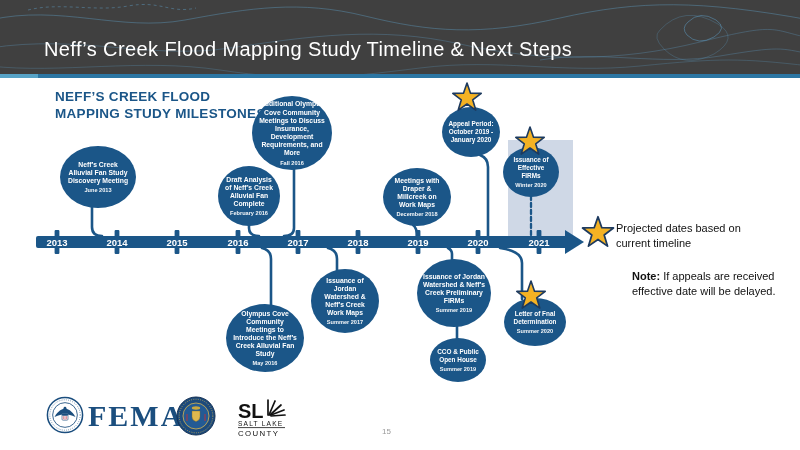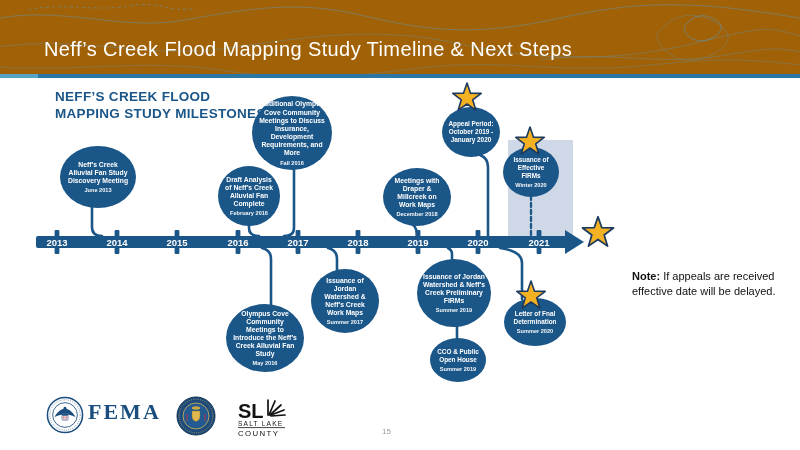--- a/index.html
+++ b/index.html
@@ -1,20 +1,20 @@
 <!DOCTYPE html>
 <html><head>
 <meta charset="utf-8">
 <style>
   html,body{margin:0;padding:0;width:800px;height:450px;overflow:hidden;
     font-family:"Liberation Sans",sans-serif;background:#fff;}
   .slide{position:relative;width:800px;height:450px;background:#fff;overflow:hidden;}
 
   
-  .header{position:absolute;left:0;top:0;width:800px;height:74px;background:#a16207;}
+  .header{position:absolute;left:0;top:0;width:800px;height:74px;background:#404040;}
   .header svg{position:absolute;left:0;top:0;}
   .slide-title{position:absolute;left:44px;top:38px;color:#fff;font-size:20px;
     font-weight:400;letter-spacing:.4px;white-space:nowrap;}
   .header-accent{position:absolute;left:0;top:74px;width:800px;height:4px;background:#2c76a3;}
   .header-accent-cap{position:absolute;left:0;top:0;width:38px;height:4px;background:#57a3c6;}
 
   
   .milestones-heading{position:absolute;left:55px;top:89px;color:#1b5688;
     font-size:13.5px;font-weight:bold;letter-spacing:.3px;line-height:1.25;}
 
@@ -33,21 +33,21 @@
   
   .legend-projected{position:absolute;left:616px;top:221px;width:144px;
     font-size:11px;color:#111;line-height:1.35;}
   .legend-note{position:absolute;left:616px;top:269px;width:170px;
     font-size:11px;color:#111;line-height:1.35;margin-left:16px;}
   .legend-note b{font-weight:bold;}
 
   
   .logo{position:absolute;}
   .fema-word{position:absolute;left:88px;top:399px;color:#1b4e7e;
-    font-family:"Liberation Serif",serif;font-weight:bold;font-size:22px;letter-spacing:2px;}
+    font-family:"Liberation Serif",serif;font-weight:bold;font-size:30px;letter-spacing:2px;}
   .page-number{position:absolute;left:382px;top:427px;width:24px;
     font-size:8px;color:#9a9a9a;}
 </style>
 </head>
 <body>
 
 <div class="slide">
 
   <div class="header">
     <svg width="800" height="74" viewBox="0 0 800 74">
@@ -177,20 +177,21 @@
 
   <svg class="stars" width="800" height="450" viewBox="0 0 800 450">
     <g fill="#f4b223" stroke="#1d3a5f" stroke-width="1.4" stroke-linejoin="round">
       <use href="#star" transform="translate(467,98) scale(1.15)"></use>
       <use href="#star" transform="translate(530,142) scale(1.15)"></use>
       <use href="#star" transform="translate(531,296) scale(1.15)"></use>
       <use href="#star" transform="translate(598,233) scale(1.25)"></use>
     </g>
   </svg>
 
+  <div class="legend-projected">Projected dates based on current timeline</div>
   <div class="legend-note">
     <b>Note:</b><span> If appeals are received effective date will be delayed.</span>
   </div>
 
   <svg class="logo" style="left:46px;top:396px;" width="38" height="38" viewBox="-20 -20 40 40">
     <circle r="18.5" fill="#fff" stroke="#1b4e7e" stroke-width="1.6"></circle>
     <circle r="16" fill="none" stroke="#1b4e7e" stroke-width=".9" stroke-dasharray=".8,1.5" opacity=".85"></circle>
     <circle r="13" fill="#fff" stroke="#1b4e7e" stroke-width=".9"></circle>
     <path d="M-11,2 C-7,-5 -2,-7 0,-6.5 C2,-7 7,-5 11,2 C6,0 3,-1 0,-.8 C-3,-1 -6,0 -11,2 Z" fill="#1b4e7e"></path>
     <circle cx="0" cy="-7.2" r="1.5" fill="#1b4e7e"></circle>

